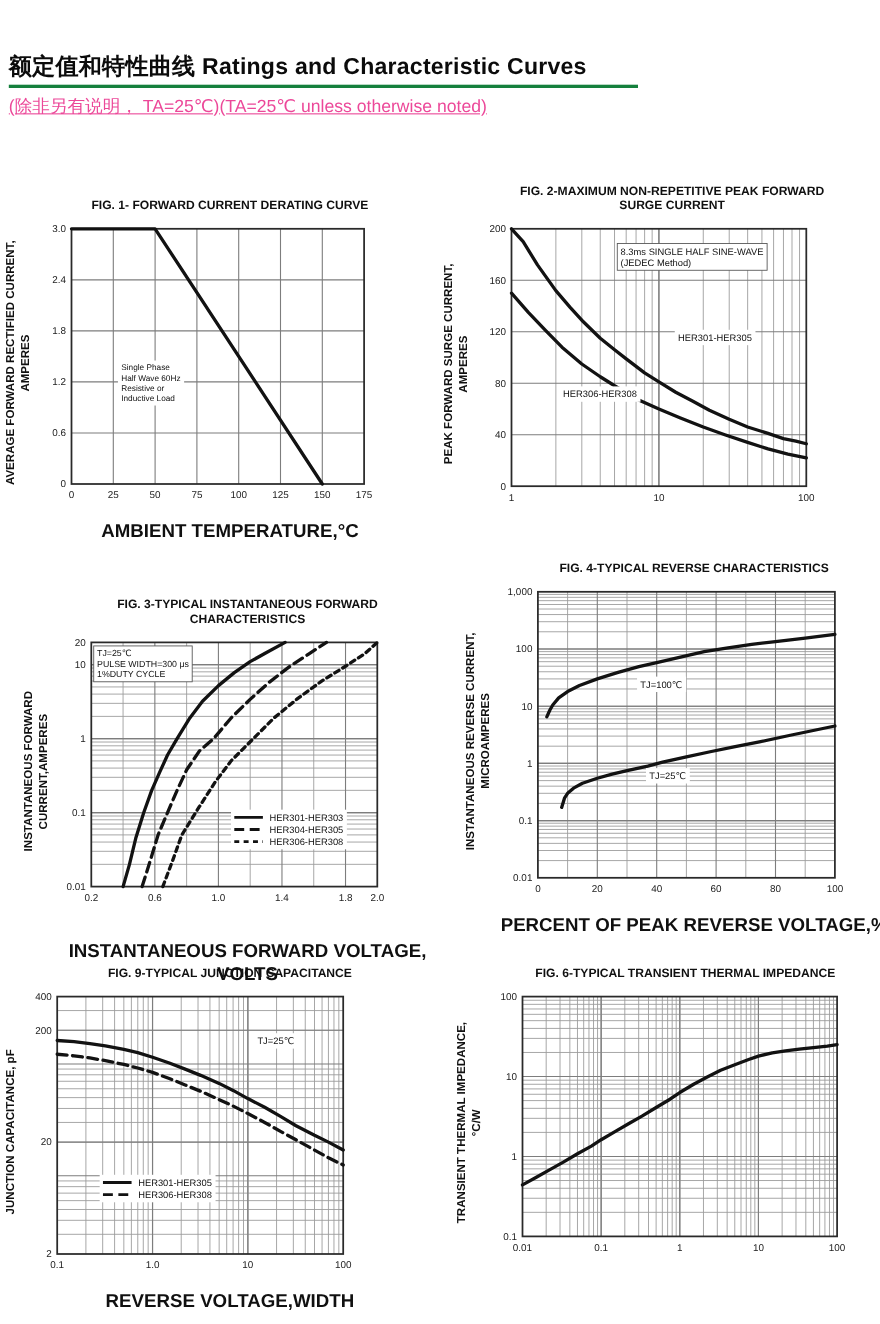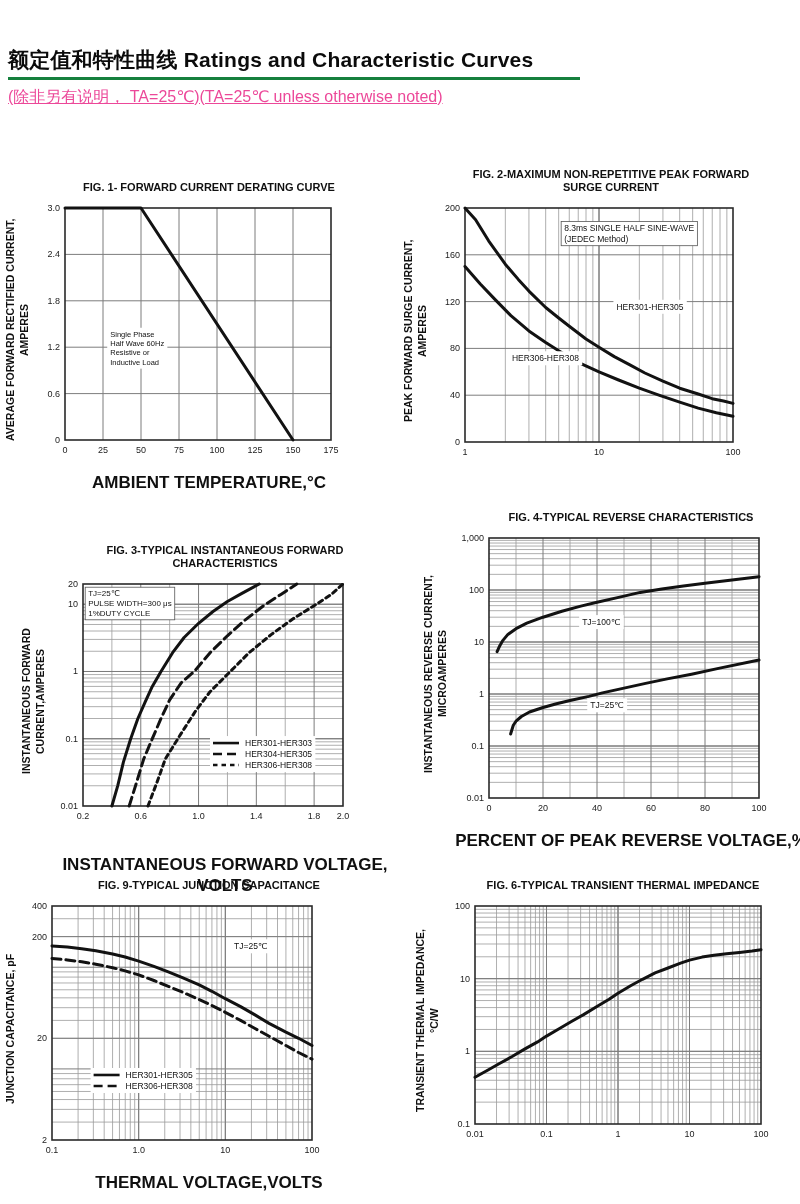--- a/index.html
+++ b/index.html
@@ -405,21 +405,21 @@
           </g>
           <g>
             <rect x="72.5999984741211" y="169.99000549316406" width="105.35962677001953" height="25" fill="#fff"></rect>
             <line x1="75.6" y1="176.99" x2="101.6" y2="176.99" stroke="#121212" stroke-width="2.6"></line>
             <text x="107.6" y="179.99" class="ann" font-size="8.5">HER301-HER305</text>
             <line x1="75.6" y1="187.99" x2="101.6" y2="187.99" stroke="#121212" stroke-width="2.6" stroke-dasharray="9,5"></line>
             <text x="107.6" y="190.99" class="ann" font-size="8.5">HER306-HER308</text>
           </g>
         </svg></div>
   </div>
-  <div class="xlab">THERMAL VOLTAGE,VOLTS</div>
+  <div class="xlab">REVERSE VOLTAGE,WIDTH</div>
 </section>
 
 <section class="panel" id="panel-fig6">
   <h3 class="ptitle">FIG. 6-TYPICAL TRANSIENT THERMAL IMPEDANCE</h3>
   <div class="prow">
     <div class="ylab">TRANSIENT THERMAL IMPEDANCE,
 °C/W</div>
     <div class="plot"><svg width="332" height="246">
           <g>
             <line x1="55.52364468997466" y1="8" x2="55.52364468997466" y2="226" stroke="#9b9b9b" stroke-width="0.8"></line>

